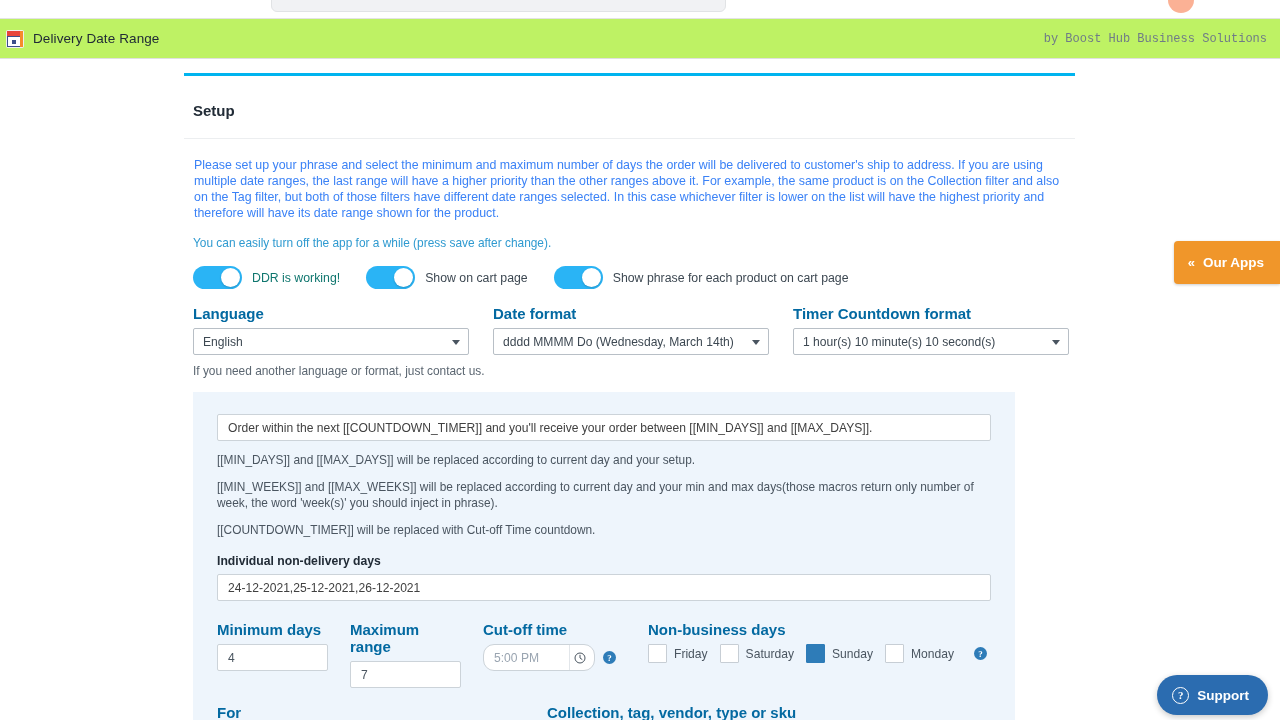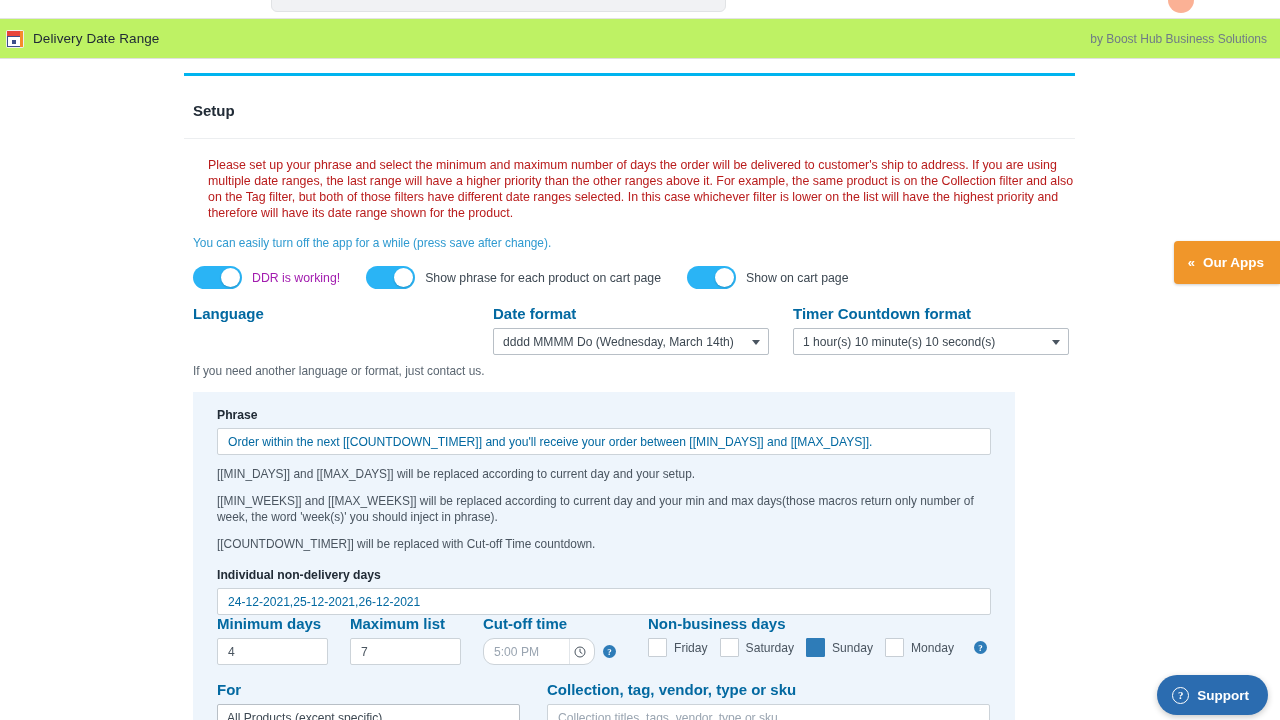--- a/index.html
+++ b/index.html
@@ -49,21 +49,21 @@
   }
   .appicon .ic-red { position: absolute; left: 1px; top: 1px; width: 14px; height: 5px; background: #e8453c; }
   .appicon .ic-orange { position: absolute; right: 1px; top: 1px; width: 3px; height: 16px; background: #f68c2c; }
   .appicon .ic-body { position: absolute; left: 1px; top: 6px; width: 14px; height: 11px; background: #ffffff; border: 1px solid #3c4f8a; }
   .appicon .ic-dot { position: absolute; left: 6px; top: 10px; width: 4px; height: 4px; background: #3c4f8a; }
   .apptitle {
     font-size: 13.5px; color: #212b36; letter-spacing: .1px;
   }
   .appby {
     margin-left: auto; margin-right: 13px;
-    font-size: 12px; color: #6f7b87;
+    font-size: 12px; color: #6f7b87; font-family: Liberation Mono, monospace;
   }
 
   
   .content {
     position: absolute; top: 59px; left: 0; width: 1280px; height: 661px;
     background: #ffffff;
   }
   .panel {
     position: absolute; left: 184px; top: 14px; width: 891px;
   }
@@ -71,22 +71,22 @@
     width: 891px; height: 3px; background: #00b4ef;
   }
   .sectitle {
     margin-top: 26px; margin-left: 9px;
     font-size: 15px; font-weight: bold; color: #212b36;
   }
   .sectitle-rule {
     margin-top: 19px; width: 891px; height: 1px; background: #eceef0;
   }
   .blurb {
-    margin-top: 18px; margin-left: 24px; width: 866px;
-    font-size: 12.4px; line-height: 16px; color: #b91c1c;
+    margin-top: 18px; margin-left: 10px; width: 866px;
+    font-size: 12.4px; line-height: 16px; color: #3b82f6;
   }
   .offlink {
     margin-top: 15px; margin-left: 9px;
     font-size: 11.9px; color: #2f9ad0; cursor: pointer;
   }
 
   
   .togrow {
     margin-top: 16px; margin-left: 9px;
     display: flex; align-items: center;
@@ -100,21 +100,21 @@
     background: #2ab4f5; position: relative; flex: 0 0 auto;
     cursor: pointer;
   }
   .switch .knob {
     position: absolute; top: 2px; right: 2px;
     width: 19px; height: 19px; border-radius: 50%;
     background: #ffffff;
     box-shadow: 0 1px 2px rgba(0,0,0,.18);
   }
   .tog-label { margin-left: 10px; font-size: 12.3px; color: #3d4852; white-space: nowrap; }
-  .tog-label.accent { color: #a21caf; }
+  .tog-label.accent { color: #0f766e; }
 
   
   .selrow {
     margin-top: 16px; margin-left: 9px;
     display: flex;
   }
   .selcol { display: flex; flex-direction: column; }
   .selcol.c1 { width: 276px; }
   .selcol.c2 { width: 276px; margin-left: 24px; }
   .selcol.c3 { width: 276px; margin-left: 24px; }
@@ -157,36 +157,36 @@
     font-size: 12.2px; font-weight: bold; color: #212b36;
   }
   .textinput {
     margin-top: 6px;
     height: 27px;
     border: 1px solid #ccd3d9;
     border-radius: 2px;
     background: #ffffff;
     display: flex; align-items: center;
     padding: 0 10px;
-    font-size: 12.1px; color: #0369a1;
+    font-size: 12.1px; color: #404040;
     width: 100%;
     cursor: text;
     white-space: nowrap; overflow: hidden;
   }
   .textinput.placeholder { color: #9aa5b1; }
   .helpline {
     margin-top: 11px;
     font-size: 11.9px; line-height: 16px; color: #4a5560;
     max-width: 760px;
   }
 
   .blk { margin-top: 16px; }
 
   
-  .row4 { margin-top: 0; display: flex; align-items: flex-start; }
+  .row4 { margin-top: 20px; display: flex; align-items: flex-start; }
   .cell-min { width: 111px; }
   .cell-max { width: 111px; margin-left: 22px; }
   .cell-cut { width: 133px; margin-left: 22px; }
   .cell-nonbiz { margin-left: 32px; flex: 1; }
 
   .input-sm {
     height: 27px;
     border: 1px solid #ccd3d9; border-radius: 2px;
     background: #ffffff;
     display: flex; align-items: center; padding: 0 10px;
@@ -305,33 +305,37 @@
       <div class="tog">
         <div class="switch">
             <div class="knob"></div>
           </div>
         <div class="tog-label accent">DDR is working!</div>
       </div>
       <div class="tog">
         <div class="switch">
             <div class="knob"></div>
           </div>
-        <div class="tog-label">Show phrase for each product on cart page</div>
+        <div class="tog-label">Show on cart page</div>
       </div>
       <div class="tog">
         <div class="switch">
             <div class="knob"></div>
           </div>
-        <div class="tog-label">Show on cart page</div>
+        <div class="tog-label">Show phrase for each product on cart page</div>
       </div>
     </div>
 
     <div class="selrow">
       <div class="selcol c1">
         <div class="fieldlabel">Language</div>
+        <div class="selectbox">
+          <span>English</span>
+          <span class="caret"></span>
+        </div>
       </div>
       <div class="selcol c2">
         <div class="fieldlabel">Date format</div>
         <div class="selectbox">
           <span>dddd MMMM Do (Wednesday, March 14th)</span>
           <span class="caret"></span>
         </div>
       </div>
       <div class="selcol c3">
         <div class="fieldlabel">Timer Countdown format</div>
@@ -339,40 +343,39 @@
           <span>1 hour(s) 10 minute(s) 10 second(s)</span>
           <span class="caret"></span>
         </div>
       </div>
     </div>
 
     <div class="contactnote">If you need another language or format, just contact us.</div>
 
     <div class="card">
 
-      <div class="card-inner-label">Phrase</div>
       <div class="textinput">Order within the next [[COUNTDOWN_TIMER]] and you'll receive your order between [[MIN_DAYS]] and [[MAX_DAYS]].</div>
 
       <div class="helpline">[[MIN_DAYS]] and [[MAX_DAYS]] will be replaced according to current day and your setup.</div>
       <div class="helpline">[[MIN_WEEKS]] and [[MAX_WEEKS]] will be replaced according to current day and your min and max days(those macros return only number of week, the word 'week(s)' you should inject in phrase).</div>
       <div class="helpline">[[COUNTDOWN_TIMER]] will be replaced with Cut-off Time countdown.</div>
 
       <div class="blk">
         <div class="card-inner-label">Individual non-delivery days</div>
         <div class="textinput">24-12-2021,25-12-2021,26-12-2021</div>
       </div>
 
       <div class="row4">
         <div class="cell-min">
           <div class="fieldlabel">Minimum days</div>
           <div class="input-sm">4</div>
         </div>
 
         <div class="cell-max">
-          <div class="fieldlabel">Maximum list</div>
+          <div class="fieldlabel">Maximum range</div>
           <div class="input-sm">7</div>
         </div>
 
         <div class="cell-cut">
           <div class="fieldlabel">Cut-off time</div>
           <div class="cutwrap">
             <div class="timefield">
               <span class="tf-val">5:00 PM</span>
               <span class="clockbtn">
                 <svg width="12" height="12" viewBox="0 0 12 12" aria-hidden="true">

